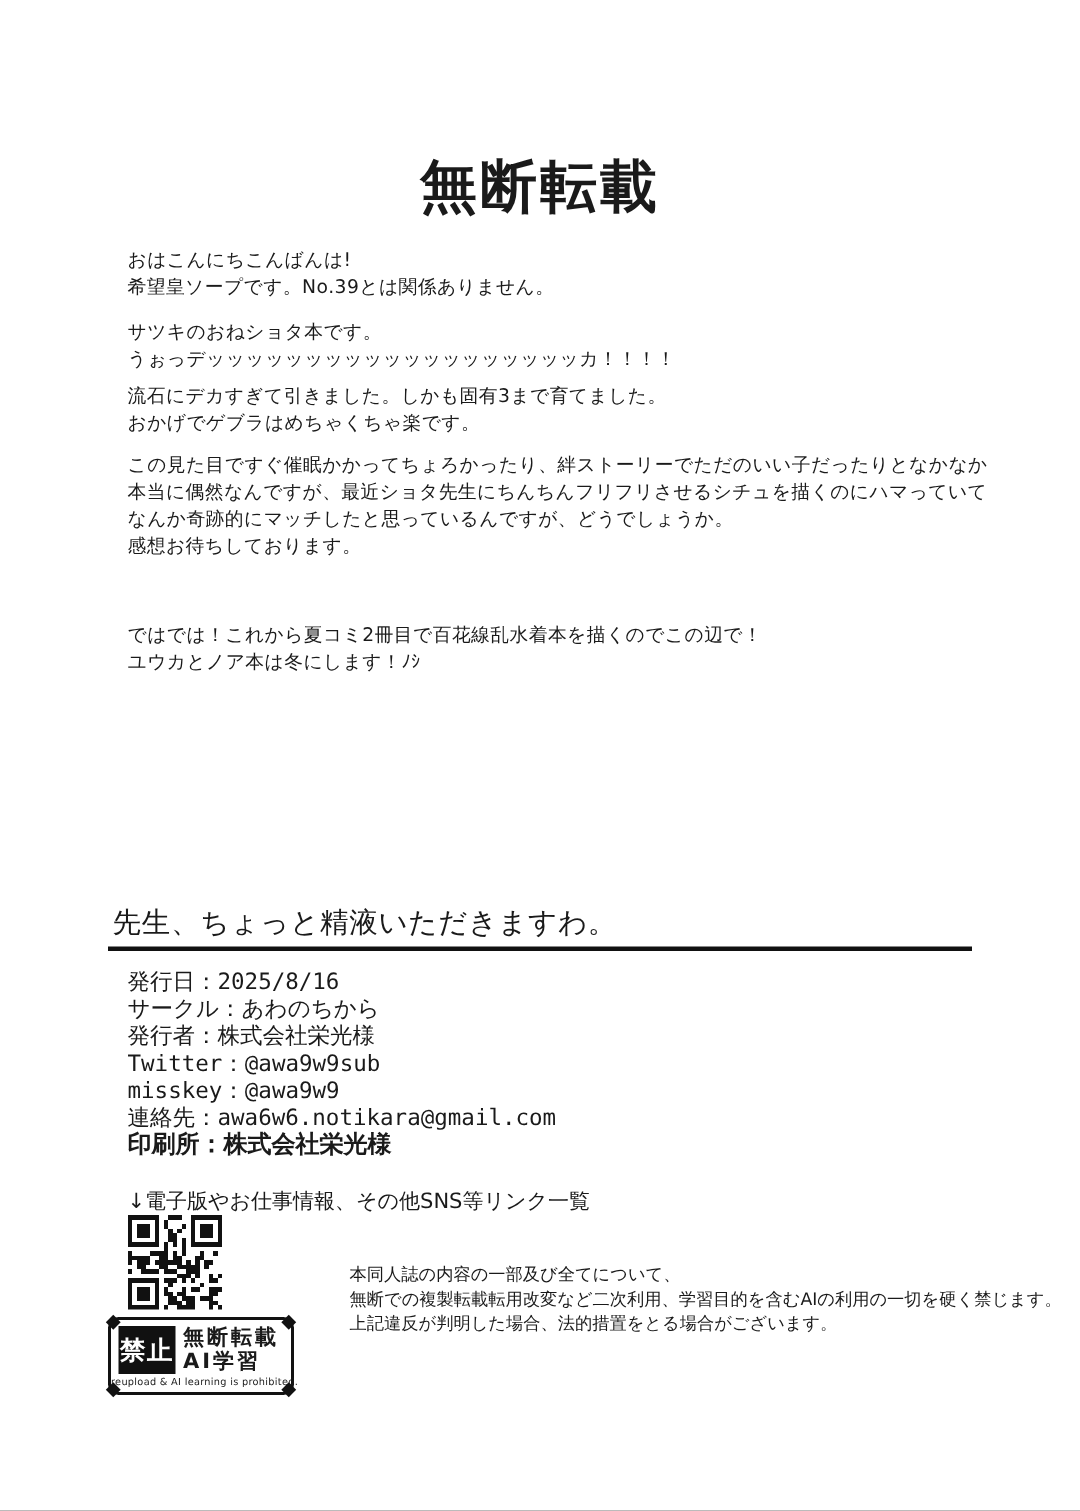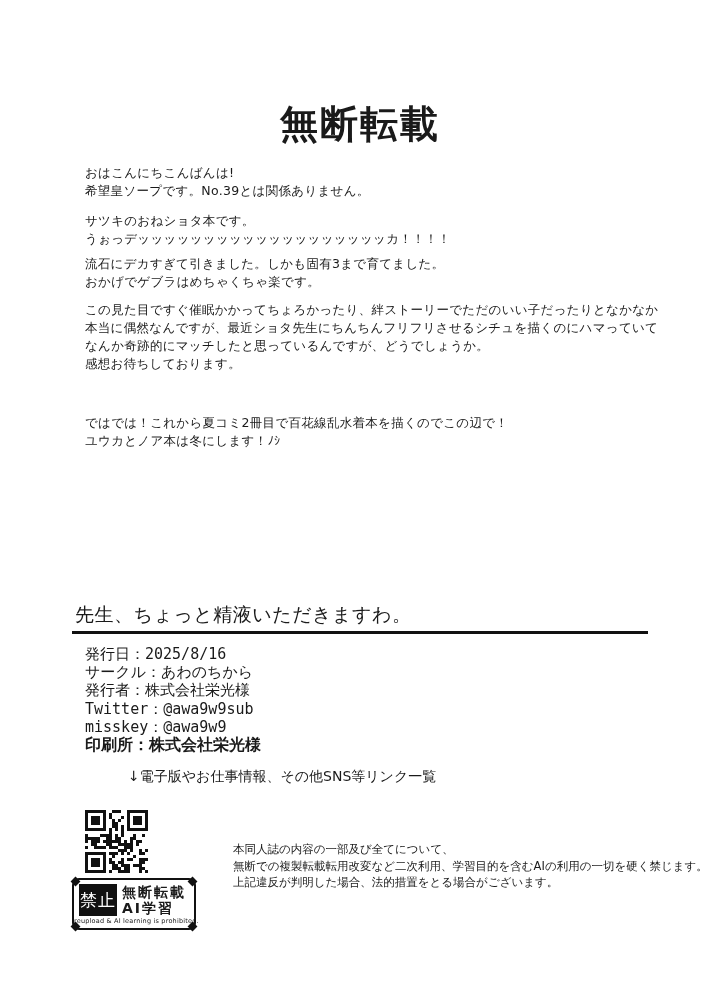--- a/index.html
+++ b/index.html
@@ -51,24 +51,23 @@
     position:absolute;
     left:85px;top:645px;
     font-size:15px;
     line-height:18.2px;
     font-family:"DejaVu Sans Mono","Liberation Mono","DejaVu Sans",monospace;
     white-space:nowrap;
   }
   .colophon .bold{font-weight:bold;font-family:"DejaVu Sans","Liberation Sans",sans-serif;font-size:16px;}
   .links-note{
     position:absolute;
-    left:85px;top:768px;
+    left:85px;top:792px;
     font-size:14px;
     white-space:nowrap;
-    margin-left:43px;
   }
   .qr{
     position:absolute;
     left:85px;top:810px;
     width:63px;height:63px;
   }
   .stamp{
     position:absolute;
     left:72px;top:878px;
     width:124px;height:52px;
@@ -91,21 +90,21 @@
     position:absolute;
     left:5px;top:4px;right:5px;
     display:flex;
     align-items:flex-start;
     gap:5px;
   }
   .forbidden-box{
     width:38px;height:32px;
     background:#111;
     color:#fff;
-    font-weight:normal;
+    font-weight:bold;
     font-size:17px;
     display:flex;
     align-items:center;
     justify-content:center;
     letter-spacing:1px;
     flex:0 0 auto;
   }
   .stamp-lines{
     font-weight:bold;
     font-size:14px;
@@ -165,20 +164,21 @@
 
   <div class="book-title">先生、ちょっと精液いただきますわ。</div>
   <div class="rule"></div>
 
   <div class="colophon">
     <div>発行日：2025/8/16</div>
     <div>サークル：あわのちから</div>
     <div>発行者：株式会社栄光様</div>
     <div>Twitter：@awa9w9sub</div>
     <div>misskey：@awa9w9</div>
+    <div>連絡先：awa6w6.notikara@gmail.com</div>
     <div class="bold">印刷所：株式会社栄光様</div>
   </div>
 
   <div class="links-note">↓電子版やお仕事情報、その他SNS等リンク一覧</div>
 
   <svg class="qr" id="qr-svg" viewBox="0 0 21 21" shape-rendering="crispEdges">
       <rect x="0" y="0" width="1" height="1" fill="#111"></rect>
       <rect x="1" y="0" width="1" height="1" fill="#111"></rect>
       <rect x="2" y="0" width="1" height="1" fill="#111"></rect>
       <rect x="3" y="0" width="1" height="1" fill="#111"></rect>

